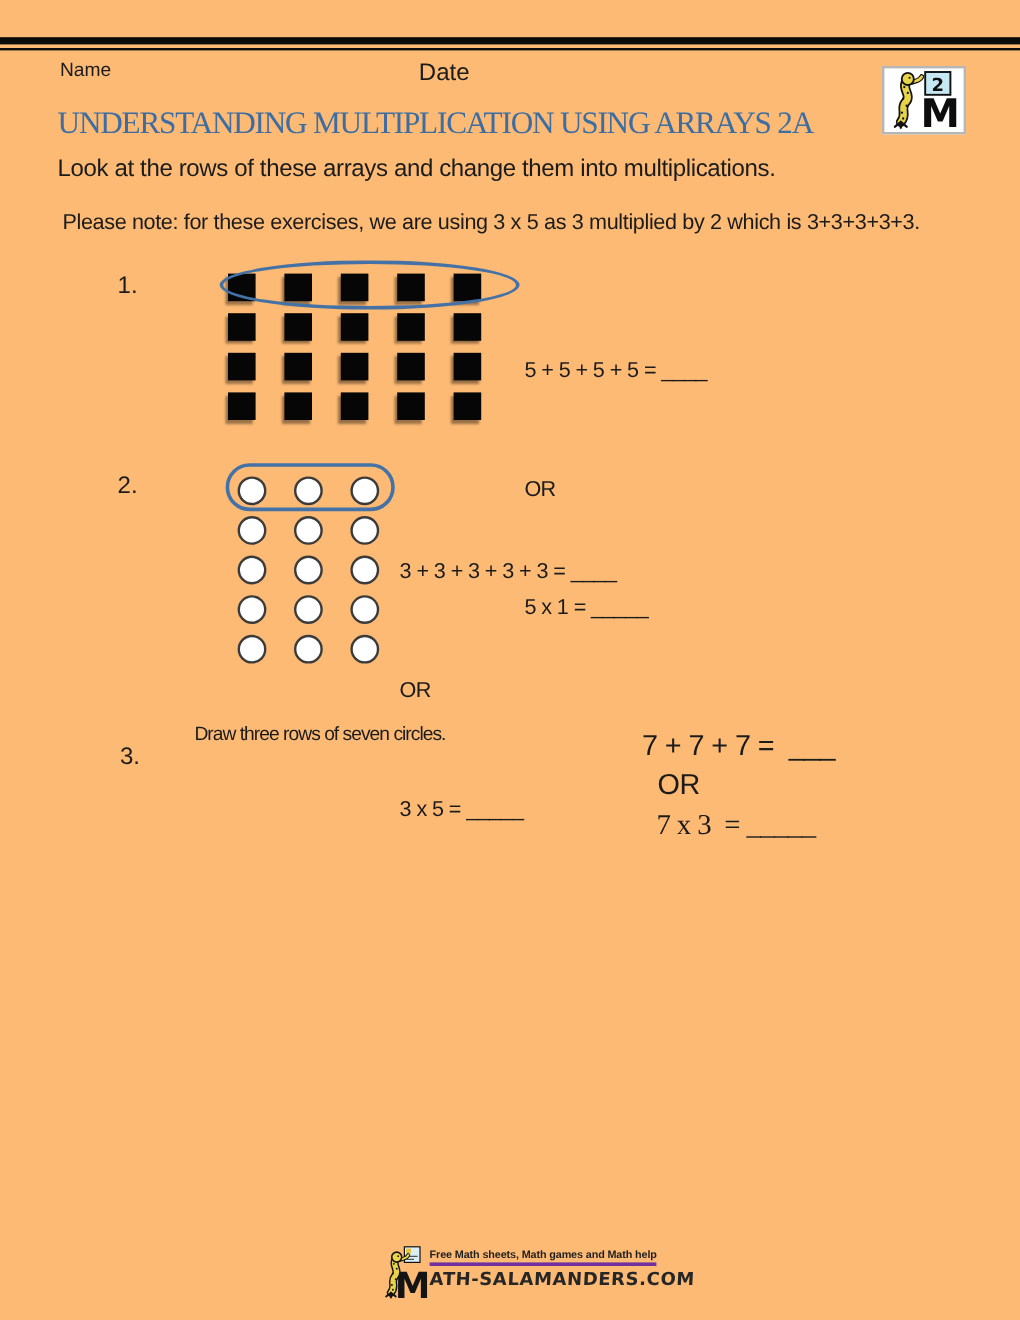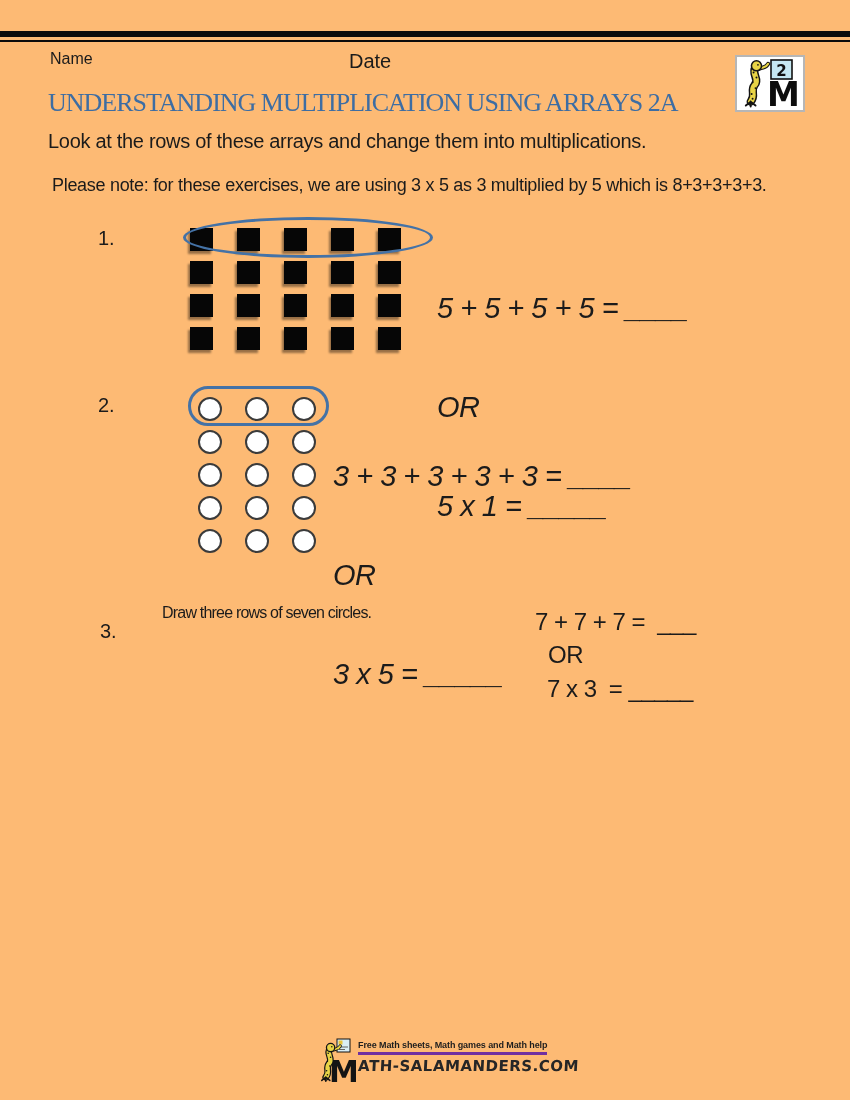--- a/index.html
+++ b/index.html
@@ -21,24 +21,24 @@
   .grid{display:grid;}
   .grid1{left:190px;top:228px;grid-template-columns:repeat(5,23px);gap:10px 24px;}
   .grid2{left:198px;top:397px;grid-template-columns:repeat(3,24px);gap:9px 23px;}
   .cell.square{width:23px;height:23px;background:#060606;box-shadow:-2px 3px 2px rgba(0,0,0,0.40);}
   .cell.circle{width:24px;height:24px;border:2px solid #3b3b3b;border-radius:50%;
                background:#fff;box-sizing:border-box;}
   .hl-ellipse{left:183px;top:217px;width:250px;height:41px;border:3px solid #4472a6;
               border-radius:50%;box-sizing:border-box;}
   .hl-stadium{left:188px;top:386px;width:141px;height:40px;border:3.5px solid #4472a6;
               border-radius:20px;box-sizing:border-box;}
-  .eq{font-size:29px;letter-spacing:-0.5px;line-height:33px;white-space:pre;font-style:italic;}
+  .eq{font-size:18px;letter-spacing:-0.5px;line-height:33px;white-space:pre;}
   .eq1{left:437px;top:226px;} .eq2{left:333px;top:394px;}
   .eqline{font-size:24px;letter-spacing:-0.5px;white-space:pre;}
-  .eq3a{left:535px;top:608px;} .eq3b{left:548px;top:641px;} .eq3c{left:547px;top:675px;}
+  .eq3a{left:535px;top:608px;} .eq3b{left:548px;top:641px;} .eq3c{left:547px;top:675px;font-family:Liberation Serif, serif;}
   .prompt3{left:162px;top:604px;font-size:16px;letter-spacing:-0.8px;white-space:nowrap;}
   .footer{left:316px;top:1038px;display:flex;align-items:flex-start;}
   .footer-text{margin-left:2px;margin-top:2px;text-align:center;}
   .f-tag{font-size:9px;font-weight:bold;letter-spacing:-0.1px;color:#1e1e1e;
          border-bottom:3px solid #7030a0;padding-bottom:2px;width:max-content;white-space:nowrap;}
   .f-site{font-size:15px;font-weight:bold;letter-spacing:0.5px;color:#262626;margin-top:2px;
           transform:skewX(-3deg);font-family:"DejaVu Sans",sans-serif;white-space:nowrap;}
   .b{font-weight:normal;}
 </style>
 </head>
@@ -75,21 +75,21 @@
       <rect x="34" y="3" width="21" height="19" fill="#c6e8f2" stroke="#111" stroke-width="1.6"></rect>
       <text x="44.5" y="18.5" font-family="DejaVu Sans, sans-serif" font-weight="bold" font-size="15" fill="#111" text-anchor="middle">2</text>
       <use href="#sala" transform="translate(3,2) scale(0.97)"></use>
     </svg>
   </div>
 
   <div class="abs title">UNDERSTANDING MULTIPLICATION USING ARRAYS 2A</div>
 
   <div class="abs instruction"><span>Look at the </span><span class="b">rows</span><span> of these arrays and change them into multiplications.</span></div>
 
-  <div class="abs note"><span>Please note: for these exercises, we are using 3 x 5 as 3 </span><span class="b">multiplied by</span><span> 5 which is 8+3+3+3+3.</span></div>
+  <div class="abs note"><span>Please note: for these exercises, we are using 3 x 5 as 3 </span><span class="b">multiplied by</span><span> 2 which is 3+3+3+3+3.</span></div>
 
   <div class="abs qnum q1">1.</div>
   <div class="abs grid grid1" id="array-grid-1">
       <div class="cell square"></div>
       <div class="cell square"></div>
       <div class="cell square"></div>
       <div class="cell square"></div>
       <div class="cell square"></div>
       <div class="cell square"></div>
       <div class="cell square"></div>

